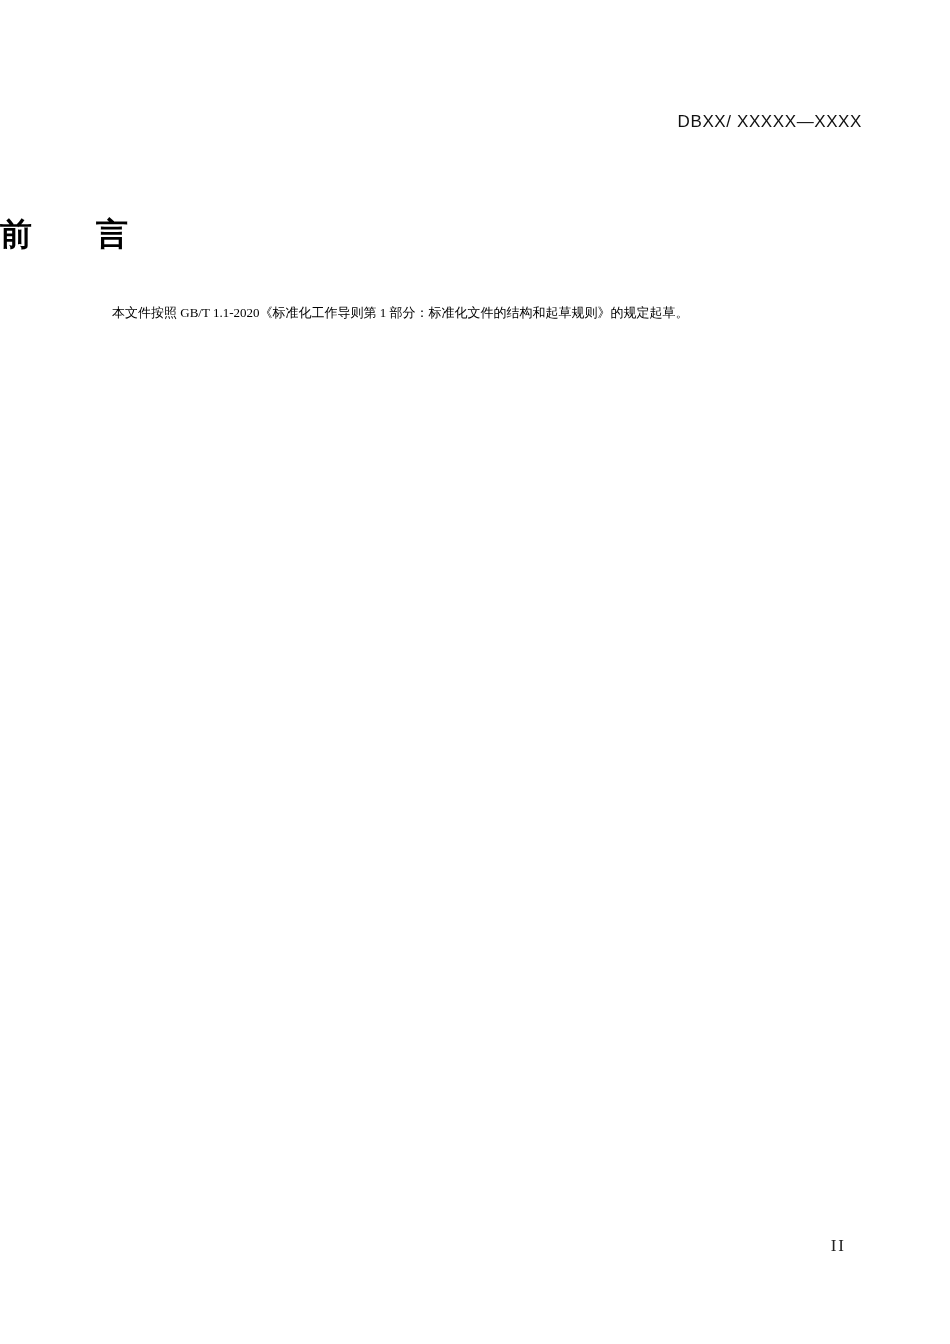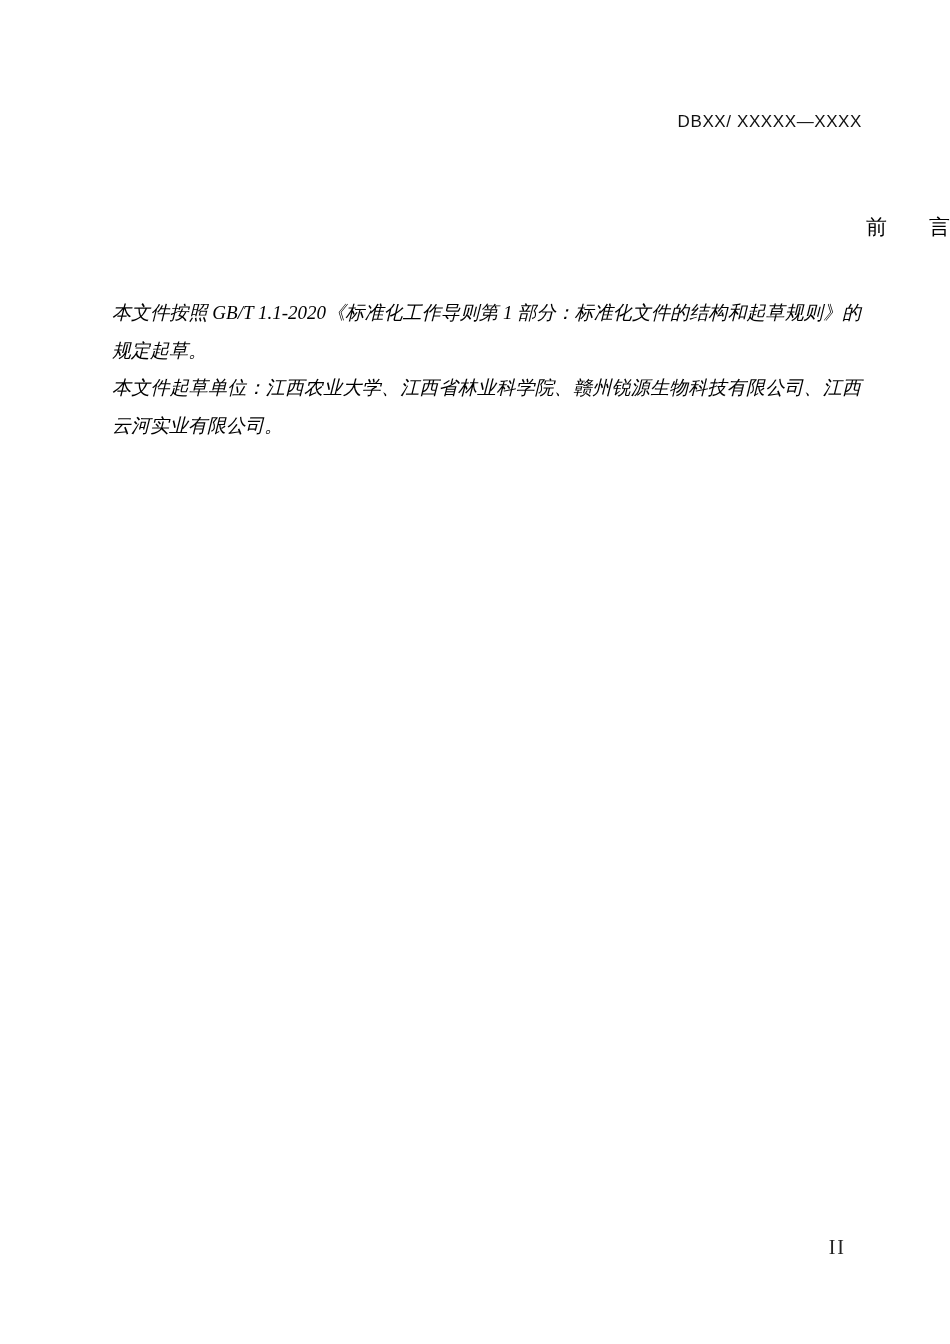--- a/index.html
+++ b/index.html
@@ -24,61 +24,59 @@
     font-size: 17px;
     letter-spacing: 0.6px;
     color: #111111;
     white-space: nowrap;
   }
   .foreword-title {
     position: absolute;
     top: 213px;
     left: 0;
     width: 100%;
-    text-align: right;
+    text-align: left;
     font-family: "Liberation Sans", "DejaVu Sans", sans-serif;
-    font-size: 21px;
-    font-weight: normal;
+    font-size: 32px;
+    font-weight: bold;
     color: #000000;
     white-space: pre;
   }
   .body-block {
     position: absolute;
     top: 294px;
     left: 112px;
     width: 749px;
-    font-size: 19px;
+    font-size: 13px;
     line-height: 37.6px;
     text-align: justify;
     color: #000000;
-    font-style: italic;
   }
   .body-block p {
     margin: 0;
     padding: 0;
   }
   .page-number {
     position: absolute;
     top: 1236px;
     right: 104px;
     font-family: "Liberation Serif", "DejaVu Serif", serif;
-    font-size: 20px;
+    font-size: 17px;
     letter-spacing: 2px;
     color: #222222;
   }
 </style>
 </head>
 <body>
 
 <div class="page">
 
   <div class="doc-code">DBXX/ XXXXX—XXXX</div>
 
   <div class="foreword-title">前　　言</div>
 
   <div class="body-block">
     <p>本文件按照 GB/T 1.1-2020《标准化工作导则第 1 部分：标准化文件的结构和起草规则》的规定起草。</p>
-    <p>本文件起草单位：江西农业大学、江西省林业科学院、赣州锐源生物科技有限公司、江西云河实业有限公司。</p>
   </div>
 
   <div class="page-number">II</div>
 
 </div>
 
 </body></html>

